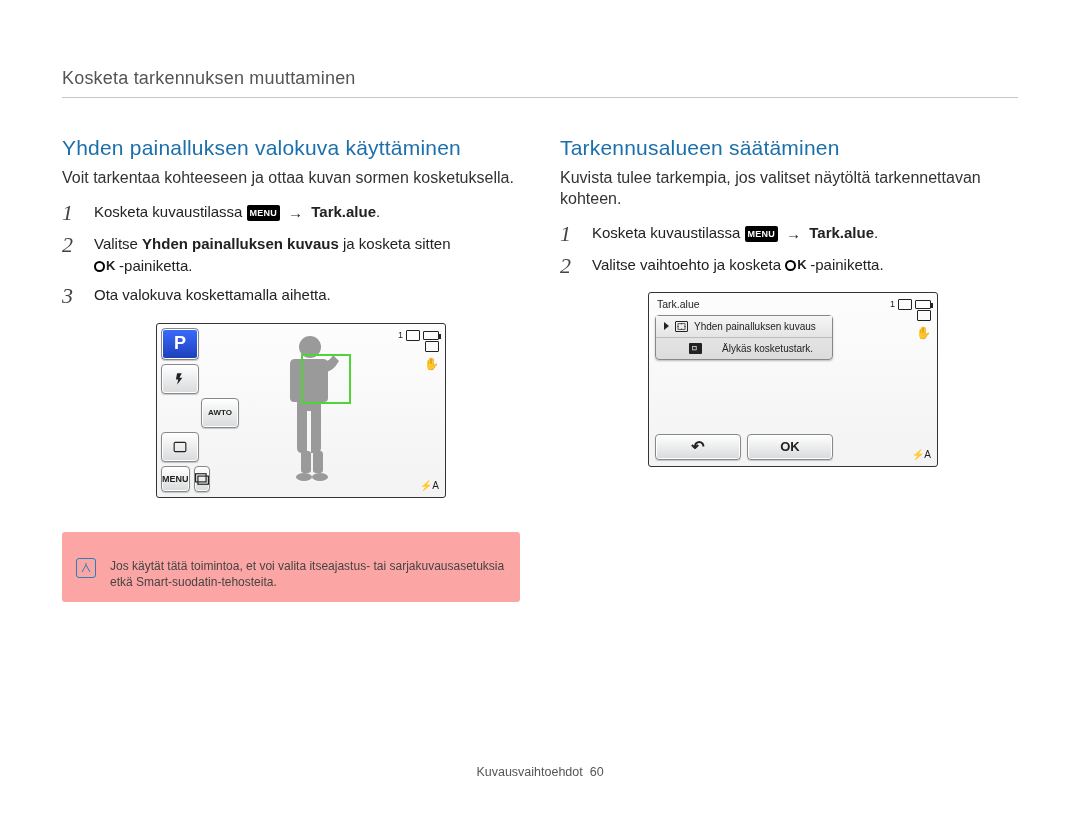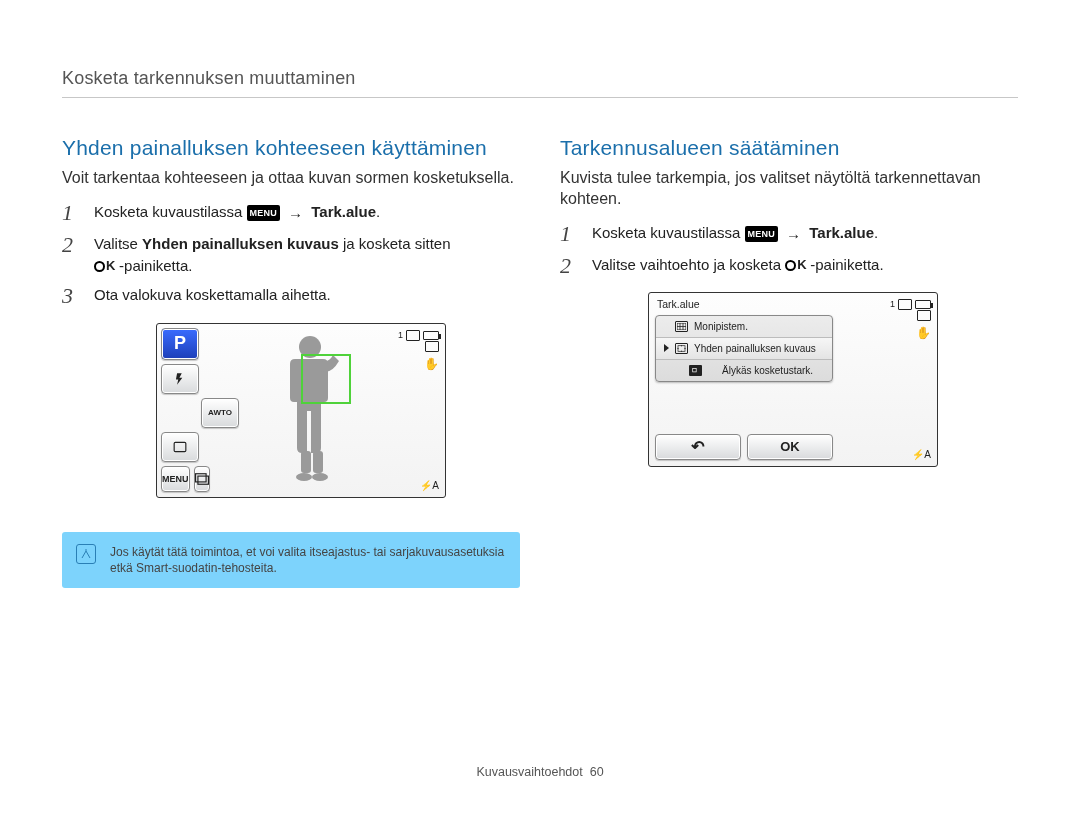--- a/index.html
+++ b/index.html
@@ -169,23 +169,23 @@
   .focus-box {
     position:absolute;
     left:144px; top:30px;
     width:50px; height:50px;
     border:2px solid #4fd23a;
   }
 
   
   .note {
     margin-top: 34px;
-    background: #7dd3fc;
+    background: #fca5a5;
     border-radius: 3px;
-    padding: 12px 14px 12px 14px;
+    padding: 26px 14px 12px 14px;
     display:flex;
     gap:14px;
     align-items:flex-start;
     font-size: 12px;
     color:#444;
     line-height:1.35;
   }
   .note .icon {
     width:20px; height:20px; flex:none;
     border:1.5px solid #2a7fb5;
@@ -270,21 +270,21 @@
 </head>
 <body>
 
 <div class="page">
   <div class="page-header">Kosketa tarkennuksen muuttaminen</div>
   <div class="rule"></div>
 
   <div class="columns">
 
     <div class="col">
-      <div class="section-title">Yhden painalluksen kohteeseen käyttäminen</div>
+      <div class="section-title">Yhden painalluksen valokuva käyttäminen</div>
       <div class="section-sub">Voit tarkentaa kohteeseen ja ottaa kuvan sormen kosketuksella.</div>
 
       <div class="steps">
         <div class="step">
           <div class="num">1</div>
           <div class="body">
             <span>Kosketa kuvaustilassa </span>
             <span class="menu-chip">MENU</span>
             <span class="arrow">→</span>
             <span class="bold">Tark.alue</span><span>.</span>
@@ -395,30 +395,20 @@
             <span class="ok-glyph"><span class="o"></span>K</span>
             <span>-painiketta.</span>
           </div>
         </div>
       </div>
 
       <div class="menu-shot">
         <div style="position:absolute; left:8px; top:5px; font-size:10.5px;">Tark.alue</div>
 
         <div class="menu-panel">
-          <div class="menu-item">
-            <span class="spacer"></span>
-            <span class="mi-icon">
-              <svg width="9" height="7" viewBox="0 0 9 7">
-                  <rect x="0" y="0" width="9" height="7" fill="none" stroke="#222" stroke-width="1"></rect>
-                  <path d="M3 0 v7 M6 0 v7 M0 3.5 h9" stroke="#222" stroke-width="0.8"></path>
-                </svg>
-            </span>
-            <span>Monipistem.</span>
-          </div>
           <div class="menu-item sel">
             <span class="tri"></span>
             <span class="mi-icon">
               <svg width="9" height="7" viewBox="0 0 12 10">
                   <rect x="1" y="1" width="10" height="8" fill="none" stroke="#222" stroke-width="1"></rect>
                   <path d="M0 5 h2 M10 5 h2 M6 0 v2 M6 8 v2" stroke="#222" stroke-width="1"></path>
                 </svg>
             </span>
             <span>Yhden painalluksen kuvaus</span>
           </div>

